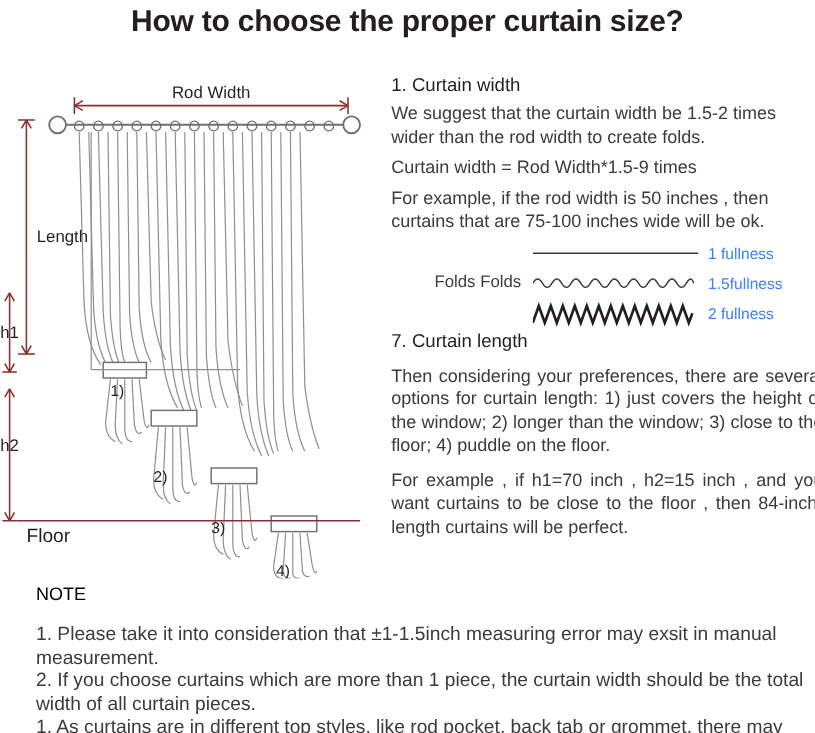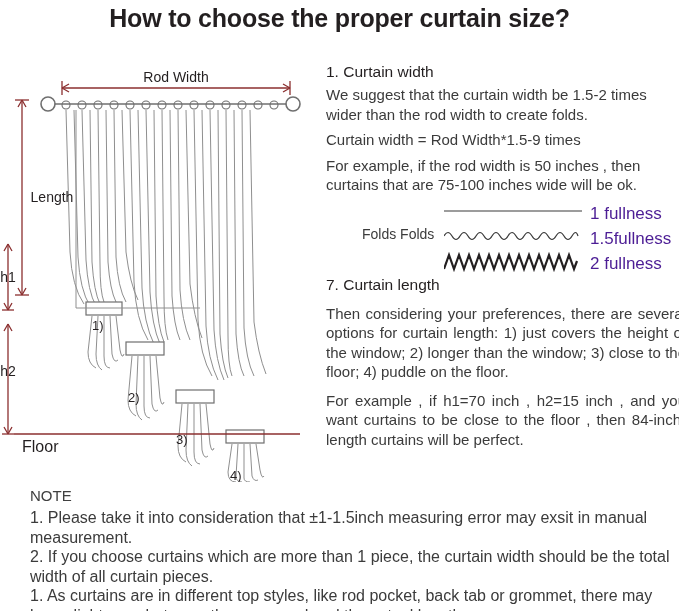--- a/index.html
+++ b/index.html
@@ -76,38 +76,38 @@
     position: absolute;
     left: 36px;
     top: 25px;
     font-size: 14px;
     color: #3b3b3b;
   }
   .folds svg { position:absolute; left:118px; top:0; }
   .fold-txt {
     position: absolute;
     left: 264px;
-    font-size: 17px;
-    color: #4c1d95;
+    font-size: 13px;
+    color: #3b82f6;
   }
   .fold-txt.t1 { top: 3px; }
   .fold-txt.t2 { top: 28px; }
   .fold-txt.t3 { top: 53px; }
 
   
   .note {
     position: absolute;
     left: 30px;
     top: 487px;
     width: 640px;
   }
   .note-title {
     font-size: 15px;
-    color: #404040;
-    margin-bottom: 4px;
+    color: #000000;
+    margin-bottom: 15px;
   }
   .note-line {
     font-size: 16px;
     line-height: 19.5px;
     color: #3b3b3b;
   }
 </style>
 </head>
 <body>
 

